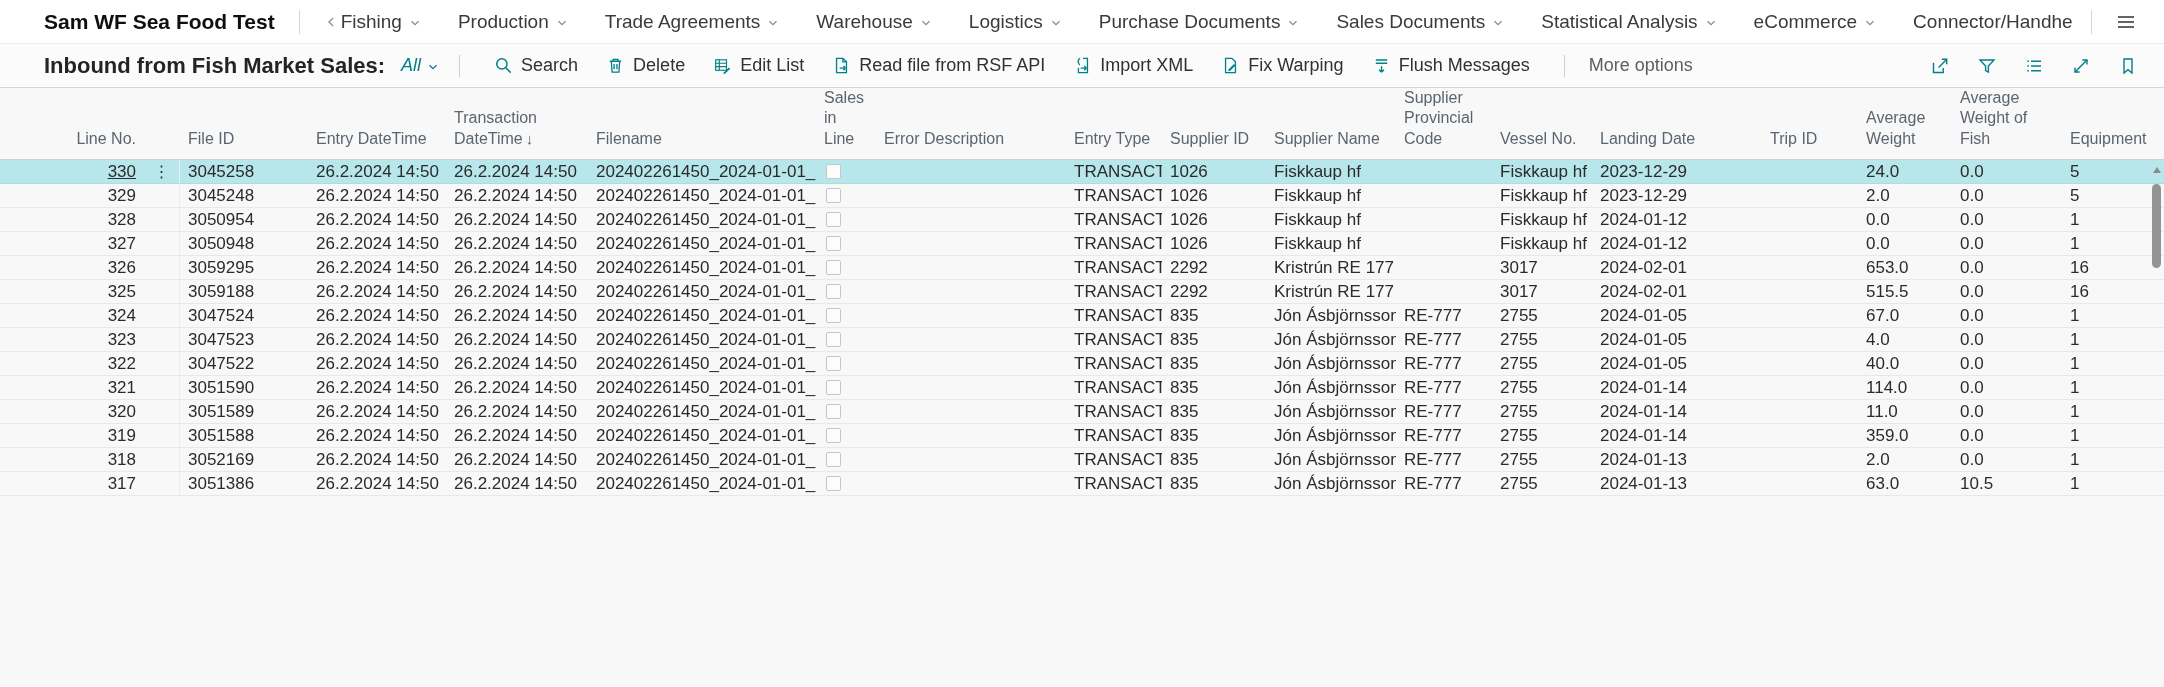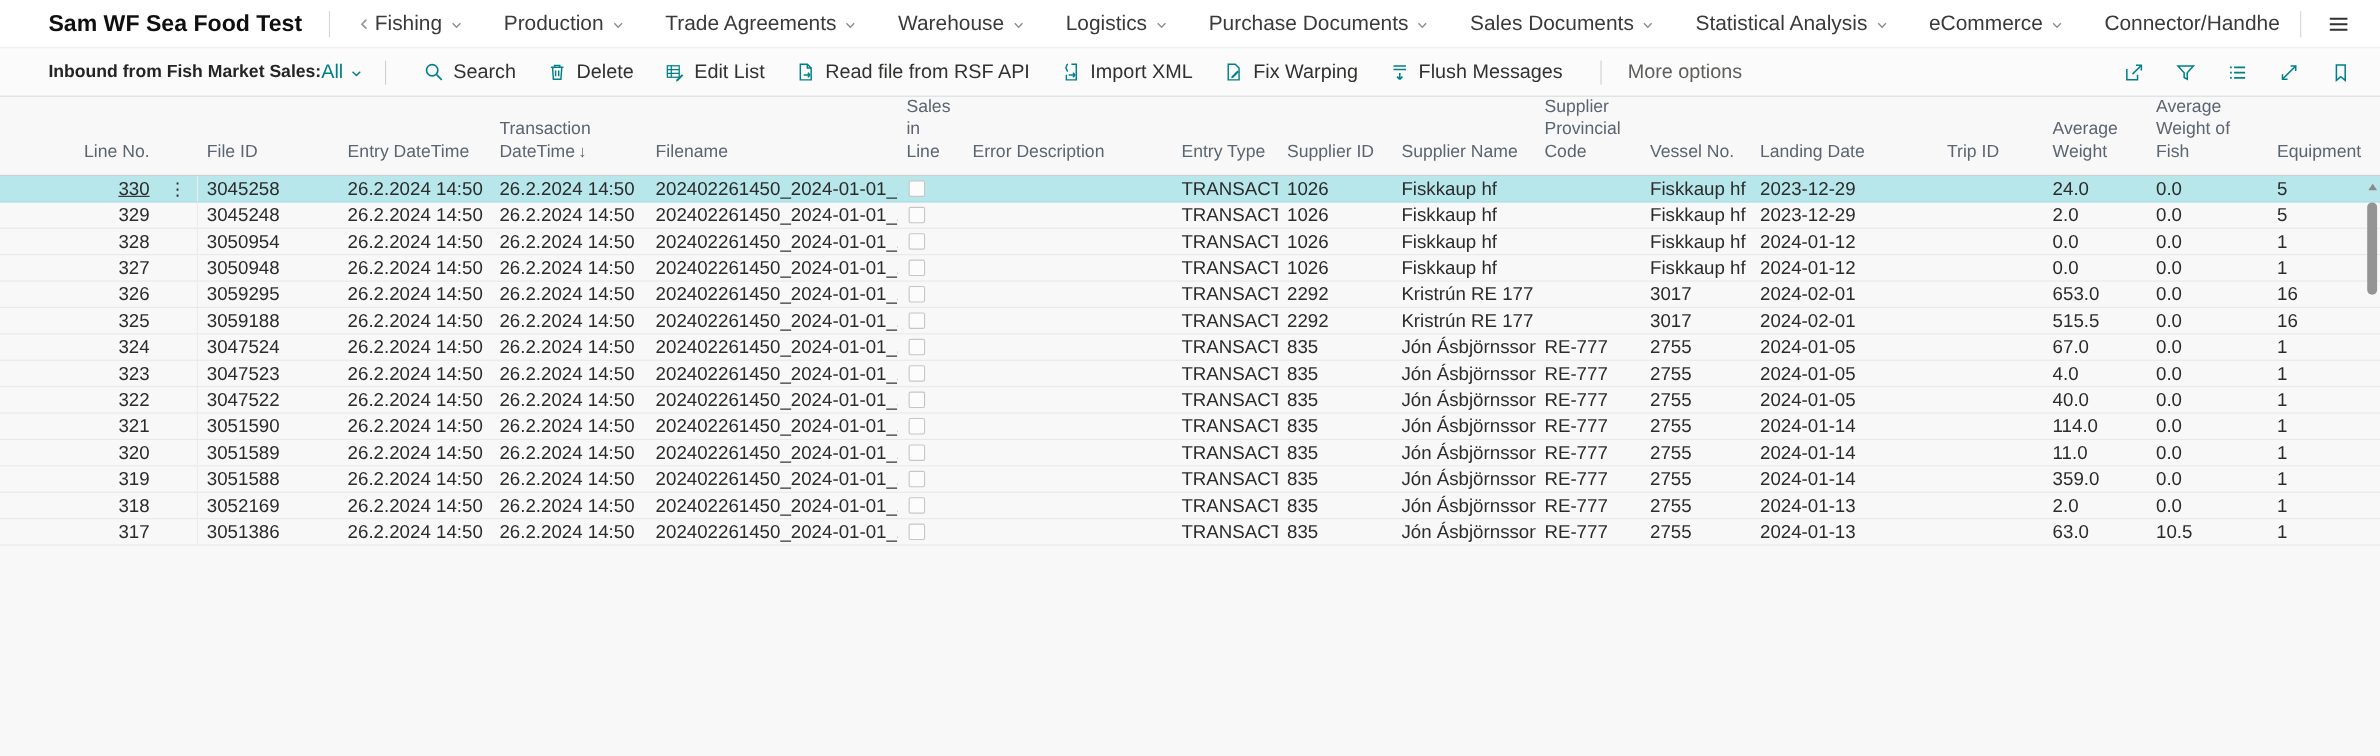--- a/index.html
+++ b/index.html
@@ -22,23 +22,23 @@
   .nav-items { display:flex; align-items:center; gap:37px; flex:1; margin-left:3px; white-space:nowrap; overflow:hidden; }
   .nav-item { display:flex; align-items:center; gap:7px; font-size:19px; color:#3b3a39;
     background:none; border:none; font-family:inherit; cursor:pointer; padding:0; }
   .nav-item .icon svg { width:12px; height:12px; color:#8f8d8b; display:block; margin-top:3px; }
   .hamburger { margin-left:22px; background:none; border:none; cursor:pointer; color:#323130; display:flex; }
   .hamburger svg { width:24px; height:24px; }
 
   
   .action-bar { height:44px; display:flex; align-items:center; background:#fbfbfb;
     border-bottom:1px solid #d5d7d9; padding:0 26px 0 44px; }
-  .caption { font-size:16px; font-weight:700; color:#242424; white-space:nowrap;text-align:right; }
+  .caption { font-size:22px; font-weight:700; color:#242424; white-space:nowrap;text-align:right; }
   .filter-all { display:flex; align-items:center; gap:6px; color:var(--accent); font-size:18px;
-    background:none; border:none; font-family:inherit; cursor:pointer; }
+    margin-left:16px; background:none; border:none; font-family:inherit; cursor:pointer;font-style:italic; }
   .filter-all .icon svg { width:12px; height:12px; display:block; margin-top:3px; }
   .action-bar .vdiv { margin:0 20px; height:22px; background:#cfcfcf; }
   .actions { display:flex; align-items:center; }
   .action-btn { display:flex; align-items:center; gap:8px; font-size:18px; color:#323130;
     background:none; border:none; font-family:inherit; cursor:pointer; padding:0 14px; height:34px; white-space:nowrap; }
   .action-btn .icon { display:flex; color:var(--accent); }
   .action-btn .icon svg { width:19px; height:19px; }
   .more-options { color:#605e5c; font-size:18px; background:none; border:none; font-family:inherit; cursor:pointer; margin-left:4px; white-space:nowrap; }
   .right-icons { margin-left:auto; display:flex; align-items:center; gap:27px; }
   .right-icons .tool { background:none; border:none; cursor:pointer; color:var(--accent); display:flex; padding:0; }

